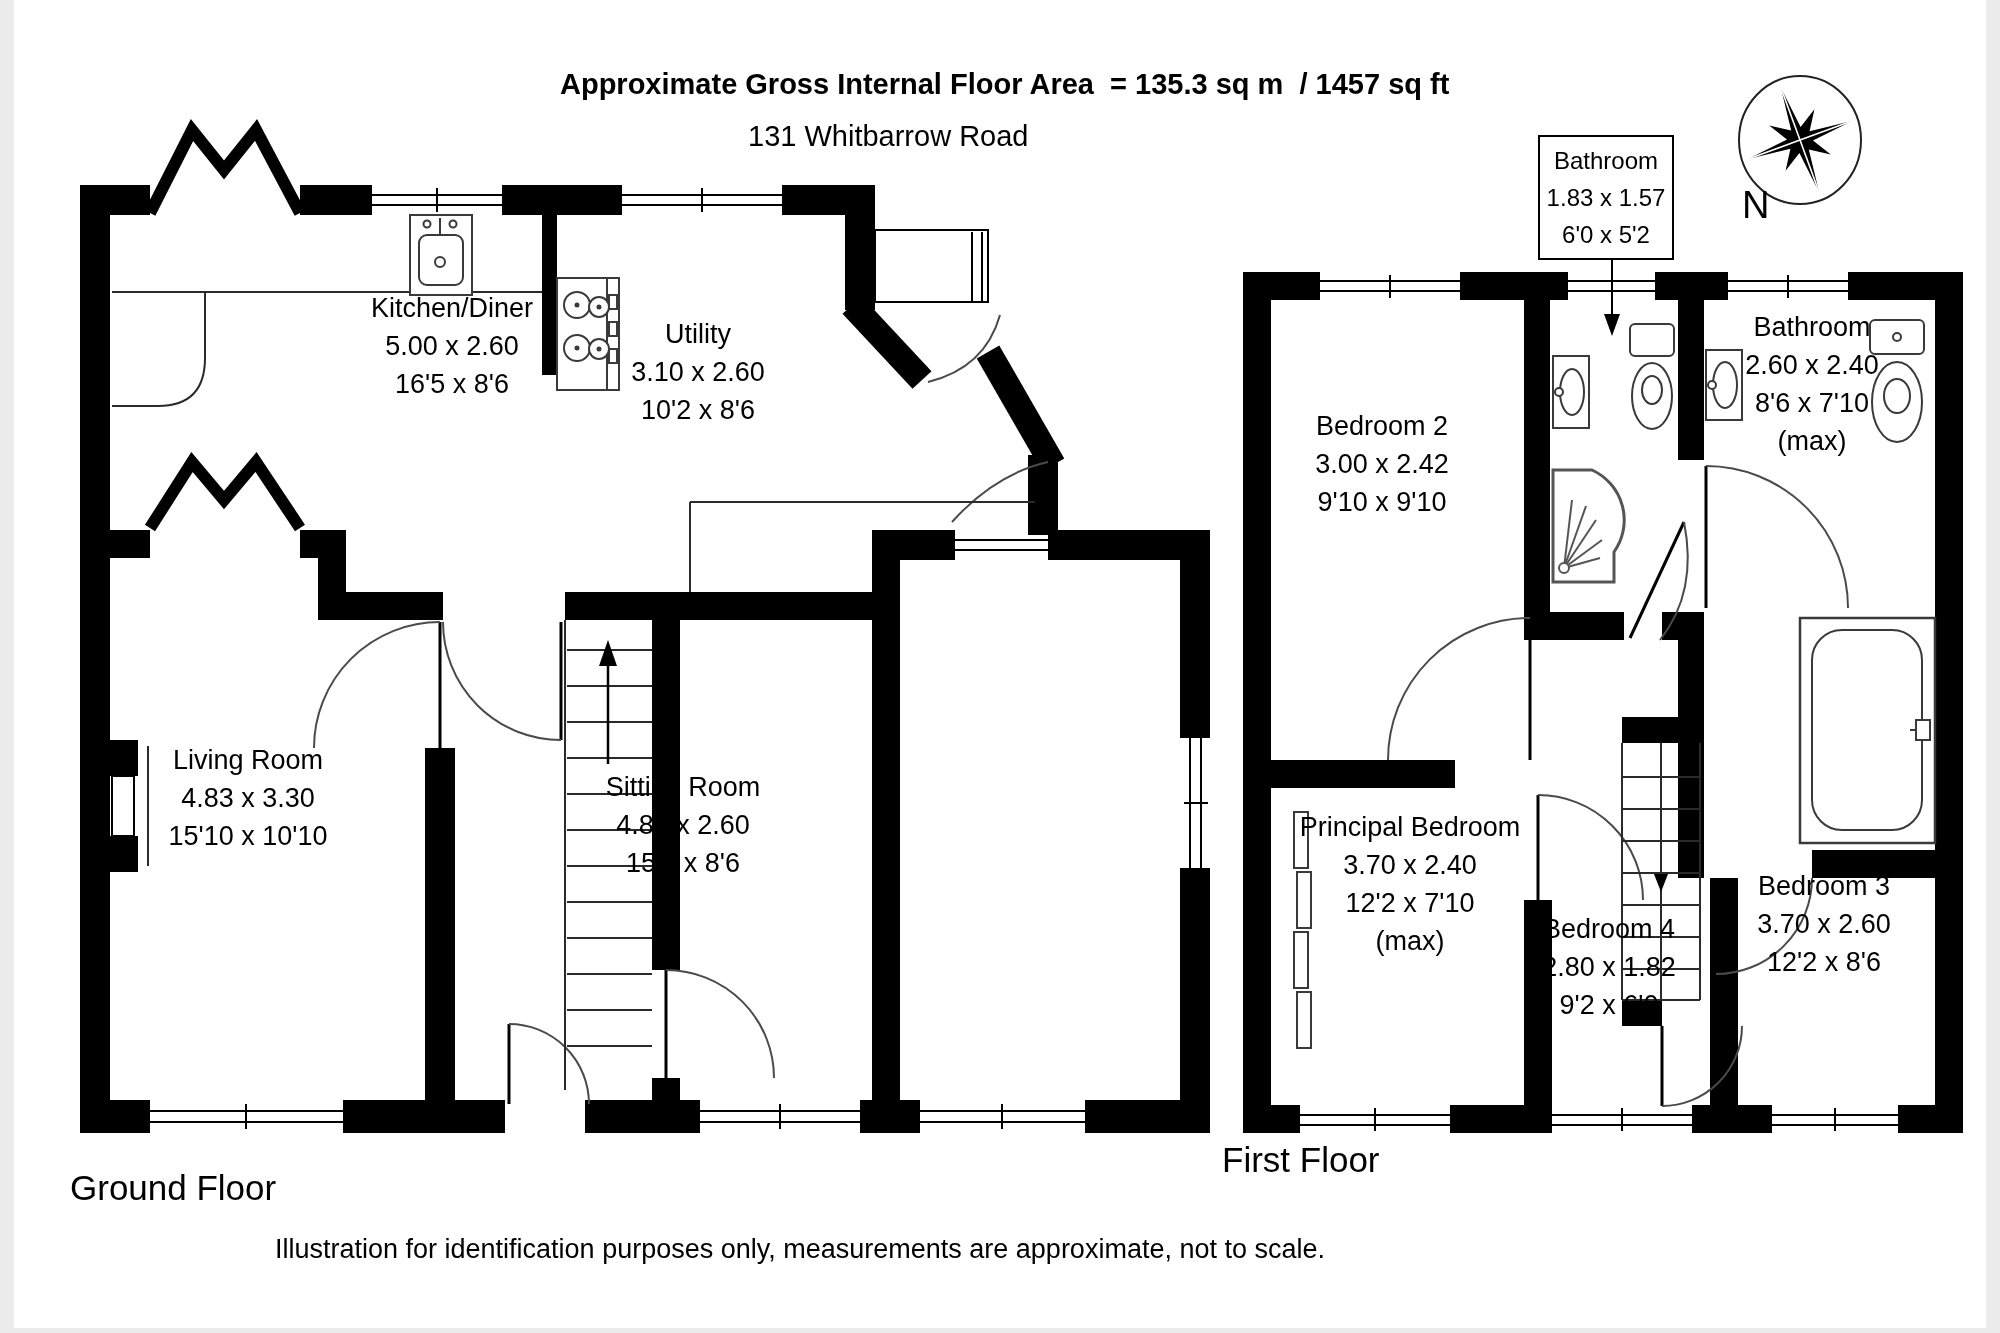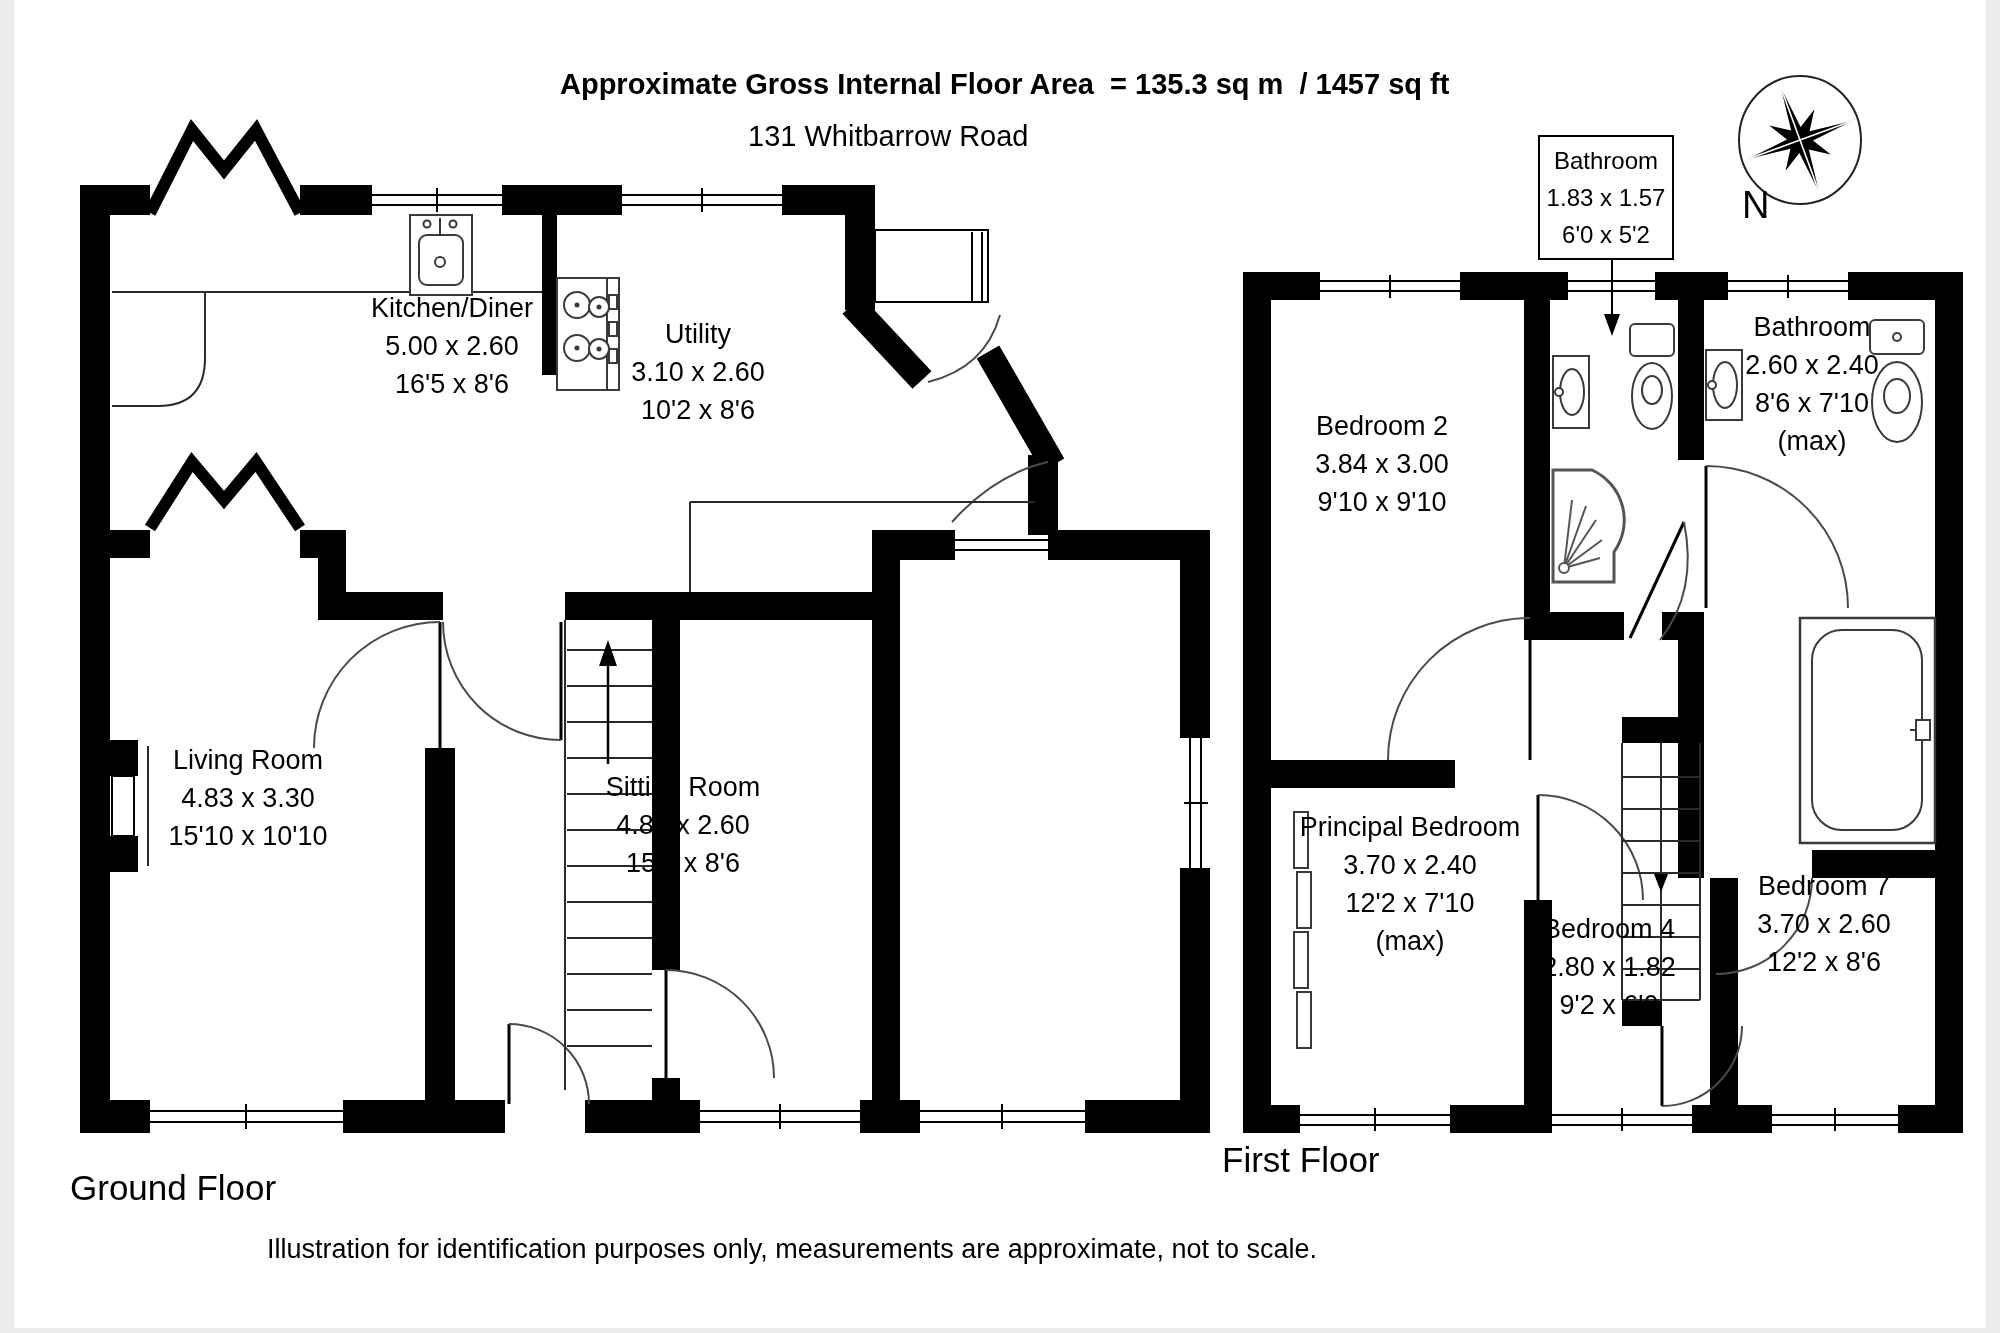--- a/index.html
+++ b/index.html
@@ -8,21 +8,21 @@
   .edge{position:absolute;background:#ececec;}
   svg{position:absolute;left:0;top:0;}
   .title{position:absolute;left:560px;top:68px;font-size:29px;font-weight:bold;white-space:pre;}
   .address{position:absolute;left:748px;top:120px;font-size:29px;text-align:center;}
   .floor-label{position:absolute;font-size:35px;}
   .room-label{position:absolute;transform:translate(-50%,-50%);text-align:center;
               white-space:nowrap;font-size:27px;line-height:38px;}
   .callout{position:absolute;left:1538px;top:135px;width:132px;height:116px;
            border:2px solid #000;background:#fff;text-align:center;
            font-size:24px;line-height:37px;padding-top:5px;}
-  .footer{position:absolute;left:0;width:1584px;top:1234px;text-align:center;font-size:27px;}
+  .footer{position:absolute;left:0;width:1584px;top:1234px;text-align:center;font-size:27px;padding-left:8px;}
 </style>
 </head>
 <body>
 
 <div id="canvas">
 
   <div class="edge" style="left:0;top:0;width:14px;height:1333px"></div>
   <div class="edge" style="left:1986px;top:0;width:14px;height:1333px"></div>
   <div class="edge" style="left:0;top:1328px;width:2000px;height:5px"></div>
 
@@ -380,42 +380,42 @@
     <div>15'10 x 10'10</div>
   </div>
   <div class="room-label" style="left:683px;top:825px">
     <div>Sitting Room</div>
     <div>4.80 x 2.60</div>
     <div>15'9 x 8'6</div>
   </div>
 
   <div class="room-label" style="left:1382px;top:464px">
     <div>Bedroom 2</div>
-    <div>3.84 x 3.00</div>
+    <div>3.00 x 2.42</div>
     <div>9'10 x 9'10</div>
   </div>
   <div class="room-label" style="left:1812px;top:384px">
     <div>Bathroom</div>
     <div>2.60 x 2.40</div>
     <div>8'6 x 7'10</div>
     <div>(max)</div>
   </div>
   <div class="room-label" style="left:1410px;top:884px">
     <div>Principal Bedroom</div>
     <div>3.70 x 2.40</div>
     <div>12'2 x 7'10</div>
     <div>(max)</div>
   </div>
   <div class="room-label" style="left:1609px;top:967px">
     <div>Bedroom 4</div>
     <div>2.80 x 1.82</div>
     <div>9'2 x 6'0</div>
   </div>
   <div class="room-label" style="left:1824px;top:924px">
-    <div>Bedroom 7</div>
+    <div>Bedroom 3</div>
     <div>3.70 x 2.60</div>
     <div>12'2 x 8'6</div>
   </div>
 
   <div class="callout">
     <div>Bathroom</div>
     <div>1.83 x 1.57</div>
     <div>6'0 x 5'2</div>
   </div>
 

